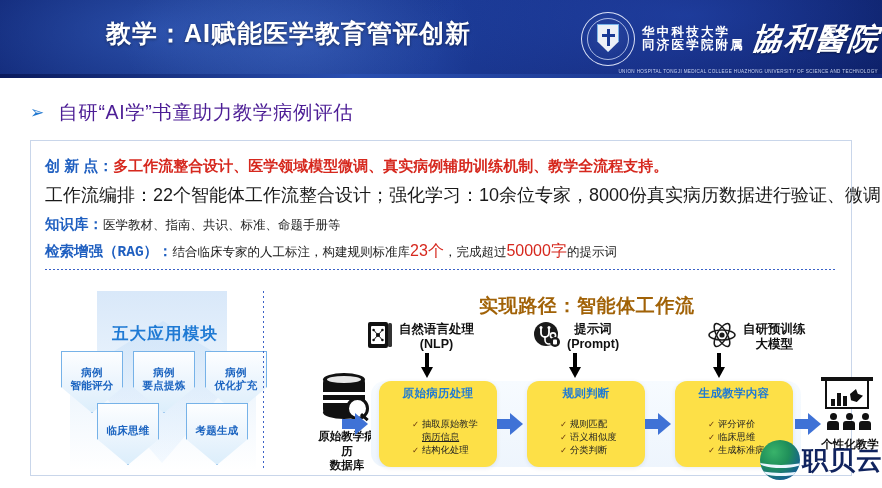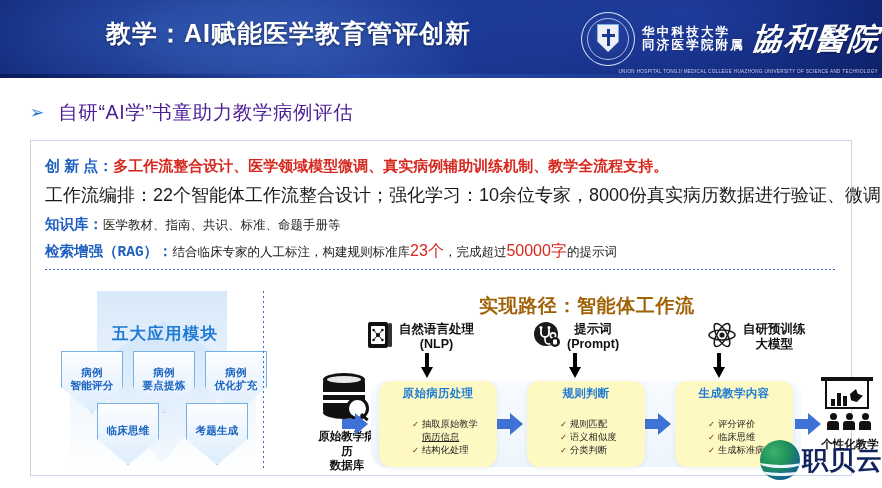--- a/index.html
+++ b/index.html
@@ -178,21 +178,21 @@
   #da2{left:682px;top:212px;}
 
   
   #strip{
     position:absolute;left:340px;top:240px;width:430px;height:86px;
     background:linear-gradient(180deg,#f7fbff 0%,#eef5fd 100%);
     border-radius:14px;
   }
   .card{
     position:absolute;width:118px;height:86px;
-    background:#fef9c3;border-radius:12px;
+    background:#fde047;border-radius:12px;
     box-shadow:0 1px 4px rgba(30,70,140,.10);
     box-sizing:border-box;padding-top:5px;
   }
   #c0{left:348px;top:240px;}
   #c1{left:496px;top:240px;}
   #c2{left:644px;top:240px;}
   .card .ctitle{
     text-align:center;color:#1f7ad4;font-size:11.5px;font-weight:bold;letter-spacing:.3px;
     margin-bottom:4px;
   }

